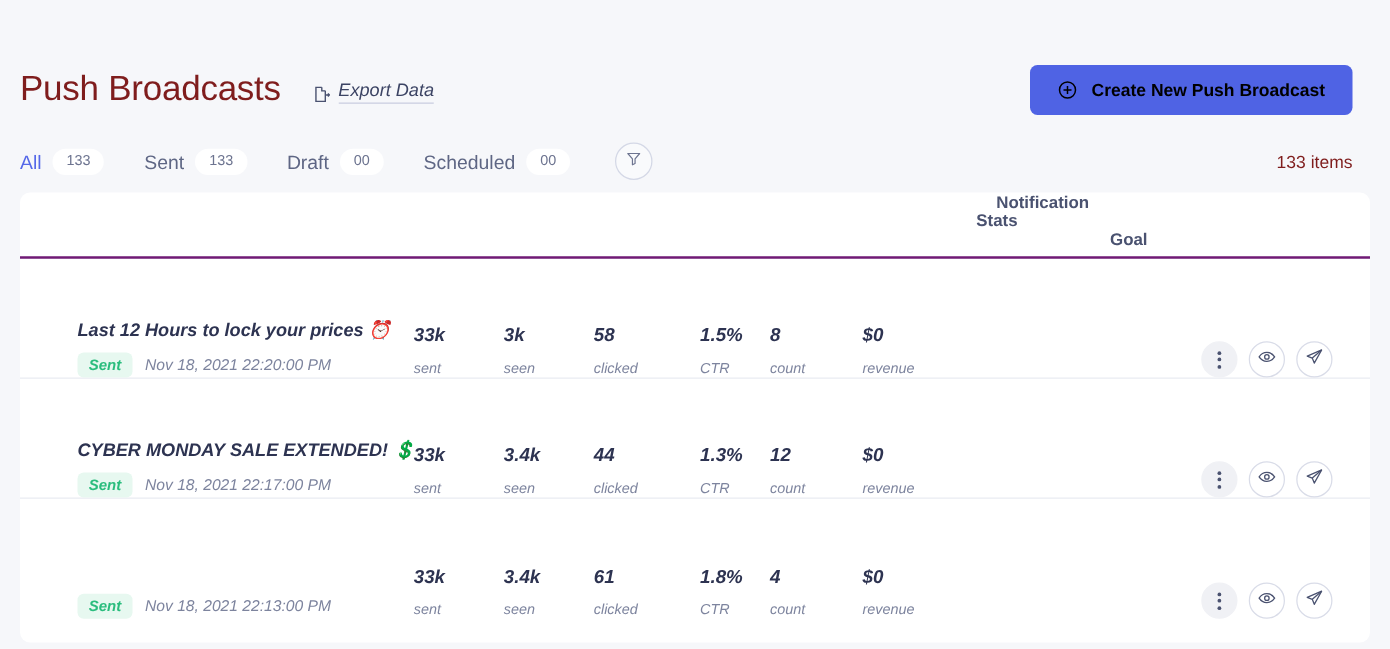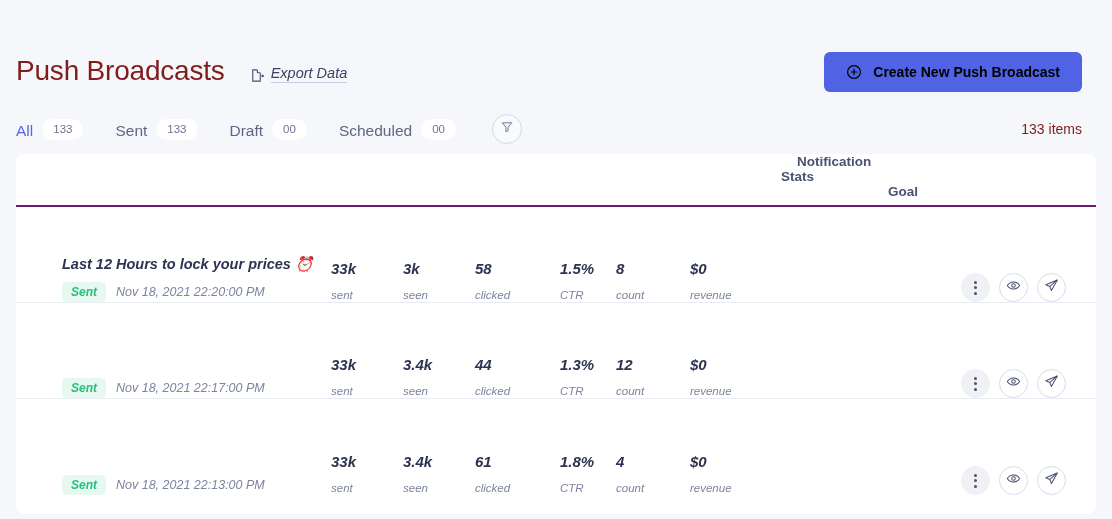--- a/index.html
+++ b/index.html
@@ -354,20 +354,21 @@
                 <path d="M14.2 2.1L1.9 7.3l4.3 1.7 1.7 4.3z"></path>
                 <path d="M14.2 2.1L6.2 9"></path>
               </svg>
             </span>
           </div>
         </div>
       </div>
 
       <div class="row">
         <div class="notif-cell">
+          <div class="notif-title">CYBER MONDAY SALE EXTENDED! 💲</div>
           <div class="notif-sub">
             <span class="badge">Sent</span>
             <span class="timestamp">Nov 18, 2021 22:17:00 PM</span>
           </div>
         </div>
         <div class="stats-cell">
           <div class="stat stat-sent">
             <span class="stat-value">33k</span>
             <span class="stat-label">sent</span>
           </div>

